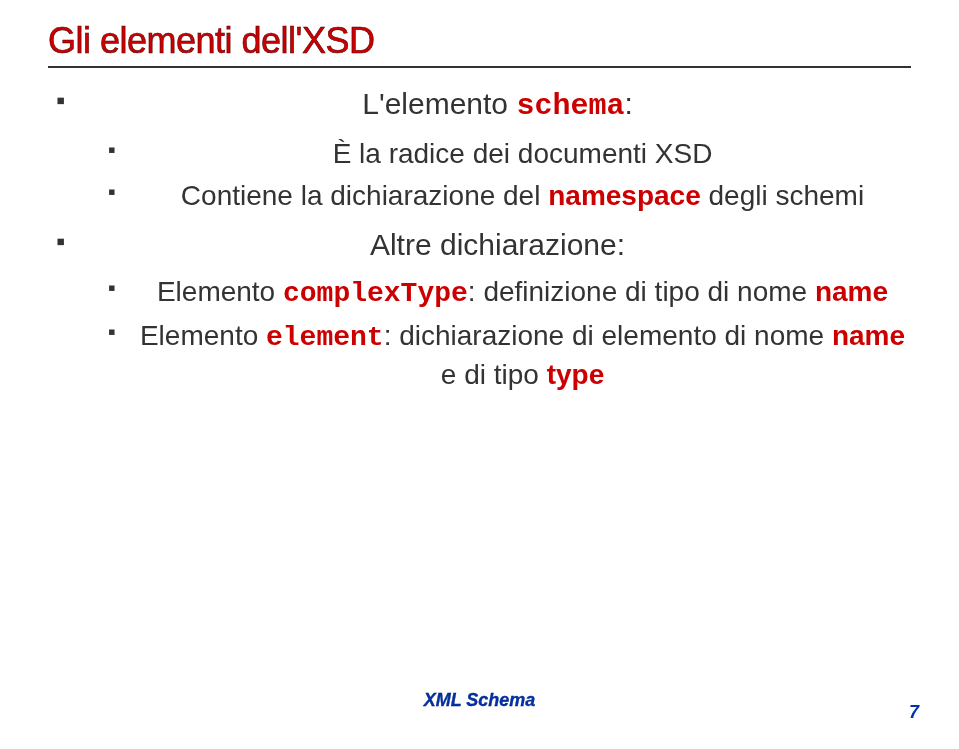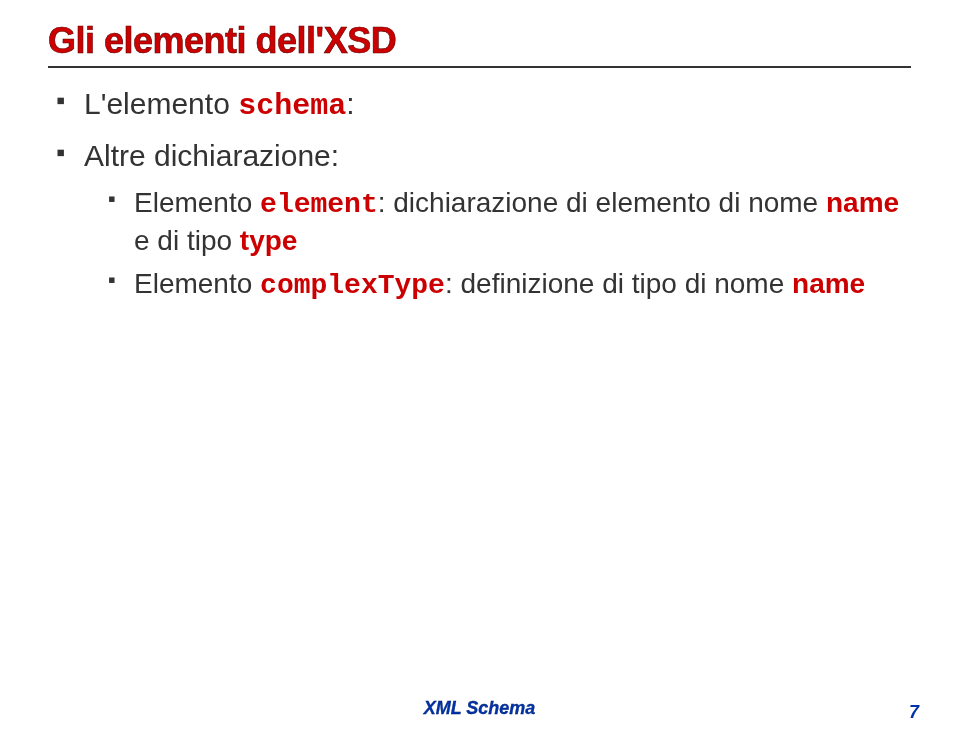--- a/index.html
+++ b/index.html
@@ -10,36 +10,37 @@
     font-family: Arial, Helvetica, sans-serif;
     background: #ffffff;
     position: relative;
     overflow: hidden;
   }
   .slide {
     padding: 20px 48px 0 48px;
   }
   .title {
     font-size: 36px;
-    font-weight: bold;
+    font-weight: normal;
     color: #cc0000;
     -webkit-text-stroke: 0.6px #5c0000;
     margin: 0 0 4px 0;
     letter-spacing: -0.5px;
   }
   .title-underline {
     border-bottom: 2px solid #333;
     margin: 0 0 16px 0;
   }
   ul.lvl1 {
     list-style: none;
     padding: 0;
     margin: 0 0 0 8px;
     font-size: 30px;
     color: #333;
+    text-align: center;
   }
   ul.lvl1 > li {
     margin: 8px 0 10px 0;
     padding-left: 28px;
     position: relative;
     line-height: 1.3;
   }
   ul.lvl1 > li:before {
     content: "▪";
     position: absolute;
@@ -72,21 +73,21 @@
     font-family: "Courier New", Courier, monospace;
     color: #cc0000;
     font-weight: bold;
   }
   .kw {
     color: #cc0000;
     font-weight: bold;
   }
   .footer {
     position: absolute;
-    bottom: 30px;
+    bottom: 38px;
     left: 0;
     width: 100%;
     text-align: center;
   }
   .footer-text {
     display: inline;
     font-weight: bold;
     font-style: italic;
     color: #0033aa;
     -webkit-text-stroke: 0.3px #001a66;
@@ -105,29 +106,37 @@
 </head>
 <body>
 
 <div class="slide">
   <h1 class="title">Gli elementi dell'XSD</h1>
   <div class="title-underline"></div>
 
   <ul class="lvl1">
     <li>
       <span>L'elemento </span><span class="code">schema</span><span>:</span>
+      <ul class="lvl2">
+        <li>
+          <span>È la radice dei documenti XSD</span>
+        </li>
+        <li>
+          <span>Contiene la dichiarazione del </span><span class="kw">namespace</span><span> degli schemi</span>
+        </li>
+      </ul>
     </li>
     <li>
       <span>Altre dichiarazione:</span>
       <ul class="lvl2">
         <li>
-          <span>Elemento </span><span class="code">element</span><span>: dichiarazione di elemento di nome </span><span class="kw">name</span><span> e di tipo </span><span class="kw">type</span>
+          <span>Elemento </span><span class="code">complexType</span><span>: definizione di tipo di nome </span><span class="kw">name</span>
         </li>
         <li>
-          <span>Elemento </span><span class="code">complexType</span><span>: definizione di tipo di nome </span><span class="kw">name</span>
+          <span>Elemento </span><span class="code">element</span><span>: dichiarazione di elemento di nome </span><span class="kw">name</span><span> e di tipo </span><span class="kw">type</span>
         </li>
       </ul>
     </li>
   </ul>
 </div>
 
 <div class="footer">
   <span class="footer-text">XML Schema</span>
 </div>
 <div class="page-num">7</div>

